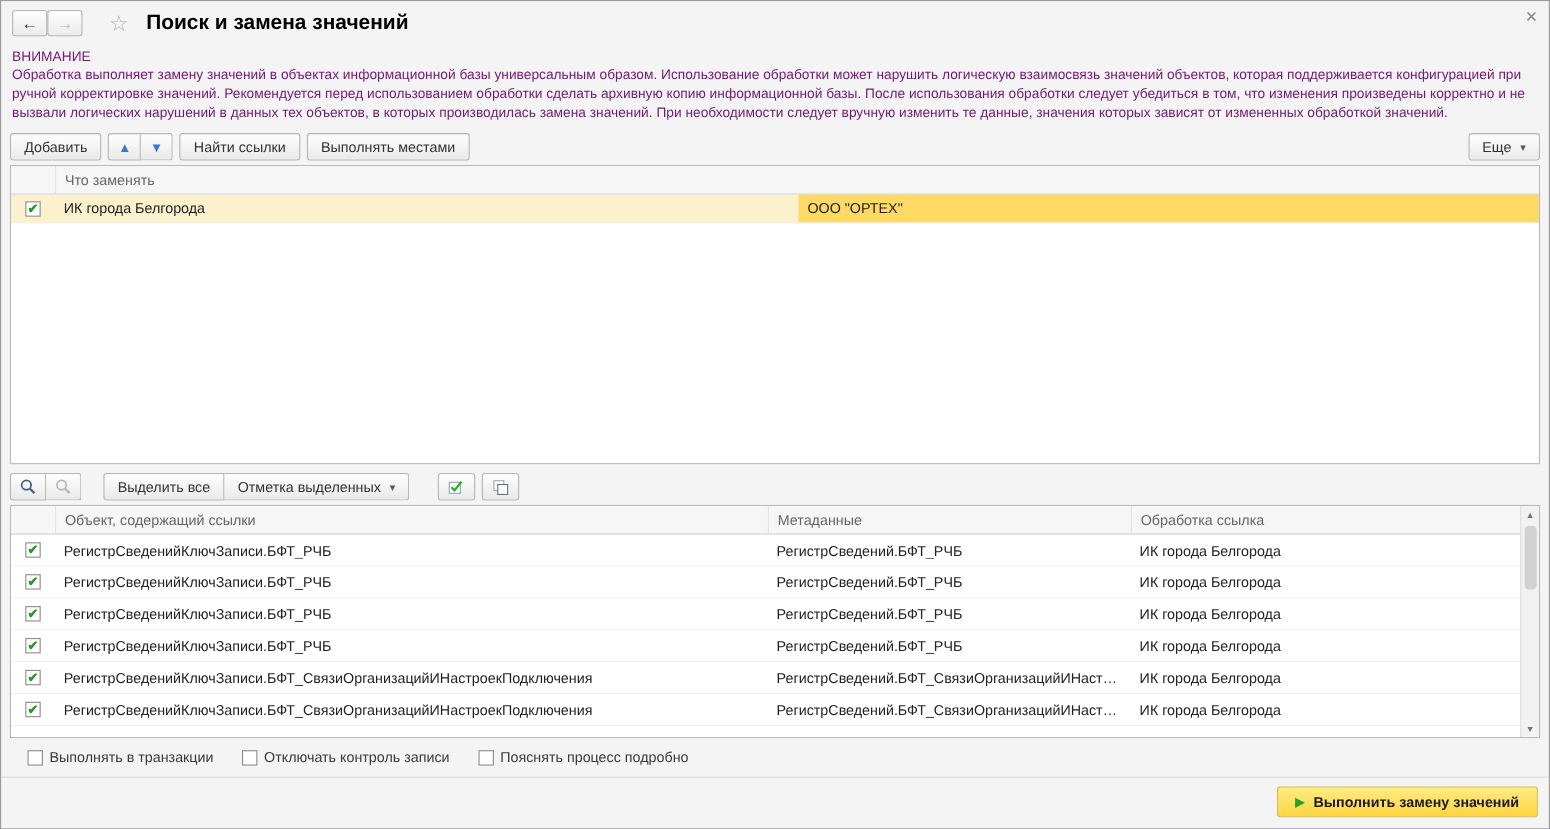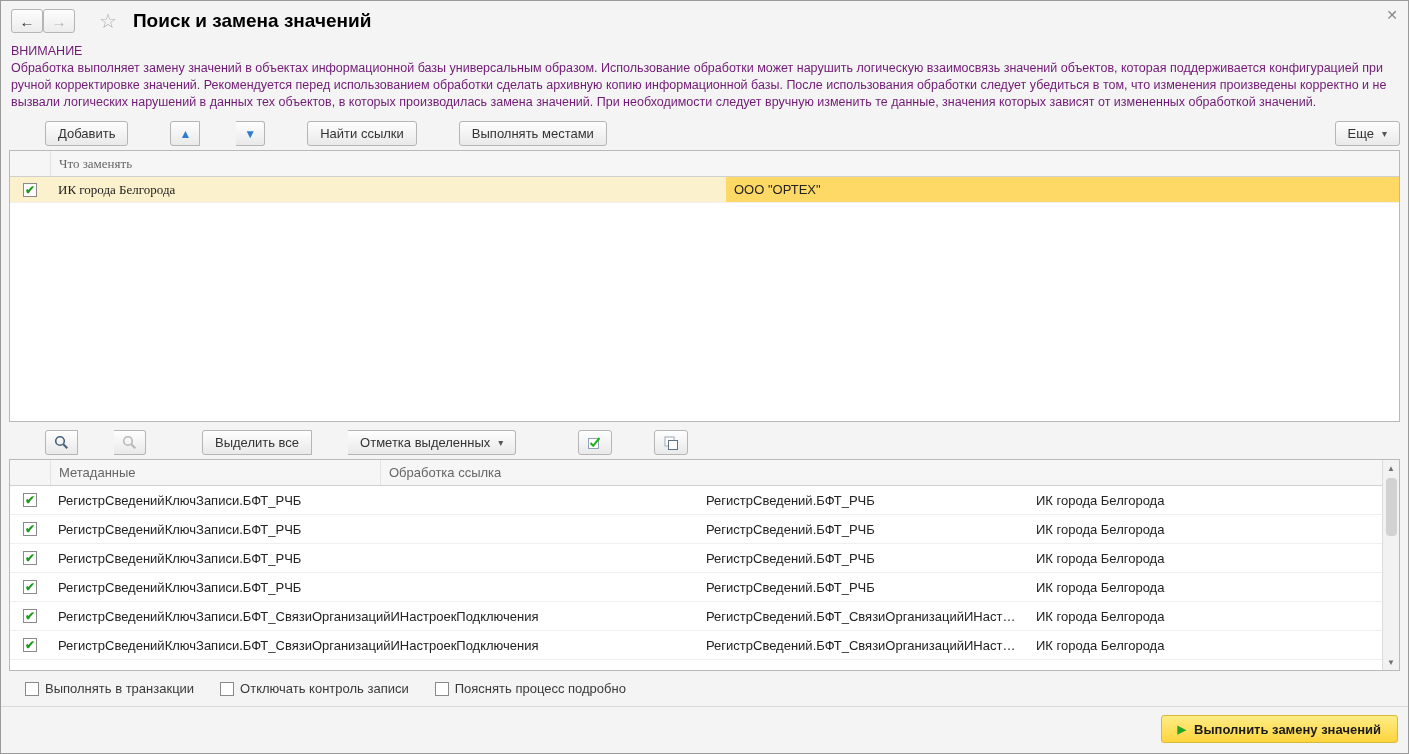--- a/index.html
+++ b/index.html
@@ -27,21 +27,21 @@
   .star { font-size:20px; color:#b0b0b0; margin-left:14px; cursor:pointer; }
   .title { font-size:19px; font-weight:bold; color:#000; margin-left:6px; }
   .close-x { position:absolute; top:6px; right:10px; font-size:14px; color:#888; cursor:pointer; }
   
   .warn { color:#701a75; padding:2px 10px 6px 10px; line-height:17px; font-size:12.5px; flex:0 0 auto; }
   .warn .wt { display:block; }
   
   .btn {
     display:inline-flex; align-items:center; gap:5px; padding:3px 12px; height:25px;
     background:linear-gradient(#fefefe,#e9e9e9); border:1px solid #b5b5b5; border-radius:3px;
-    font-size:13px; color:#333; cursor:pointer; white-space:nowrap;margin-left:36px;
+    font-size:13px; color:#333; cursor:pointer; white-space:nowrap;
   }
   .btn-group { display:inline-flex; }
   .btn-group .btn { border-radius:0; border-left-width:0; }
   .btn-group .btn:first-child { border-radius:3px 0 0 3px; border-left-width:1px; }
   .btn-group .btn:last-child { border-radius:0 3px 3px 0; }
   .iconbtn { padding:3px 8px; }
   .arrow-up { color:#2f7bd0; font-size:12px; }
   .arrow-down { color:#2f7bd0; font-size:12px; }
   .caret { font-size:10px; color:#555; margin-left:3px; }
   .tb { display:flex; align-items:center; gap:6px; padding:4px 8px; flex:0 0 auto; }
@@ -50,21 +50,21 @@
   .tbl { margin:0 8px; background:#fff; border:1px solid #b9b9b9; display:flex; flex-direction:column; overflow:hidden; }
   .t1 { flex:1 1 auto; }
   .t2 { height:212px; flex:0 0 auto; position:relative; }
   .thead { display:flex; background:#f6f6f6; border-bottom:1px solid #d0d0d0; height:26px; align-items:center; color:#666; flex:0 0 auto; }
   .th { border-left:1px solid #e3e3e3; height:100%; display:flex; align-items:center; }
   .th:first-child { border-left:none; }
   .trow { display:flex; align-items:center; height:26px; border-bottom:1px solid #efefef; cursor:pointer; }
   .t2 .trow { height:29px; }
   .cell { white-space:nowrap; overflow:hidden; text-overflow:ellipsis; }
   .c-check { width:40px; display:flex; justify-content:center; align-items:center; flex:0 0 auto; }
-  .c-what { width:676px; padding:0 8px; flex:0 0 auto;font-family:Liberation Serif, serif; }
+  .c-what { width:676px; padding:0 8px; flex:0 0 auto; }
   .c-with { flex:1; padding:0 8px; min-width:0; }
   .c-obj  { width:648px; padding:0 8px; flex:0 0 auto; }
   .c-meta { width:330px; padding:0 8px; flex:0 0 auto; }
   .c-ref  { flex:1; padding:0 8px; min-width:0; margin-right:17px; }
   .sel-row { background:#fbf1cd; }
   .sel-row .c-with { background:#ffd965; height:100%; display:flex; align-items:center; }
   
   .cb { width:14px; height:14px; background:#fff; border:1px solid #8a8a8a; display:inline-flex; align-items:center; justify-content:center; cursor:pointer; }
   .cb .ck { color:#1e9b1e; font-size:12px; font-weight:bold; line-height:1; }
   .cb.empty .ck { visibility:hidden; }
@@ -185,20 +185,21 @@
           <rect x="2" y="2" width="9" height="9" fill="#fff" stroke="#9aa8b5"></rect>
           <rect x="5.5" y="5.5" width="9" height="9" fill="#fff" stroke="#5f7186"></rect>
         </svg>
     </span>
   </button>
 </div>
 
 <div class="tbl t2">
   <div class="thead">
     <div class="th c-check"></div>
+    <div class="th c-obj">Объект, содержащий ссылки</div>
     <div class="th c-meta">Метаданные</div>
     <div class="th c-ref">Обработка ссылка</div>
   </div>
 
   <div class="trow">
     <div class="c-check">
         <span class="cb">
           <span class="ck">✔</span>
         </span>
       </div>

